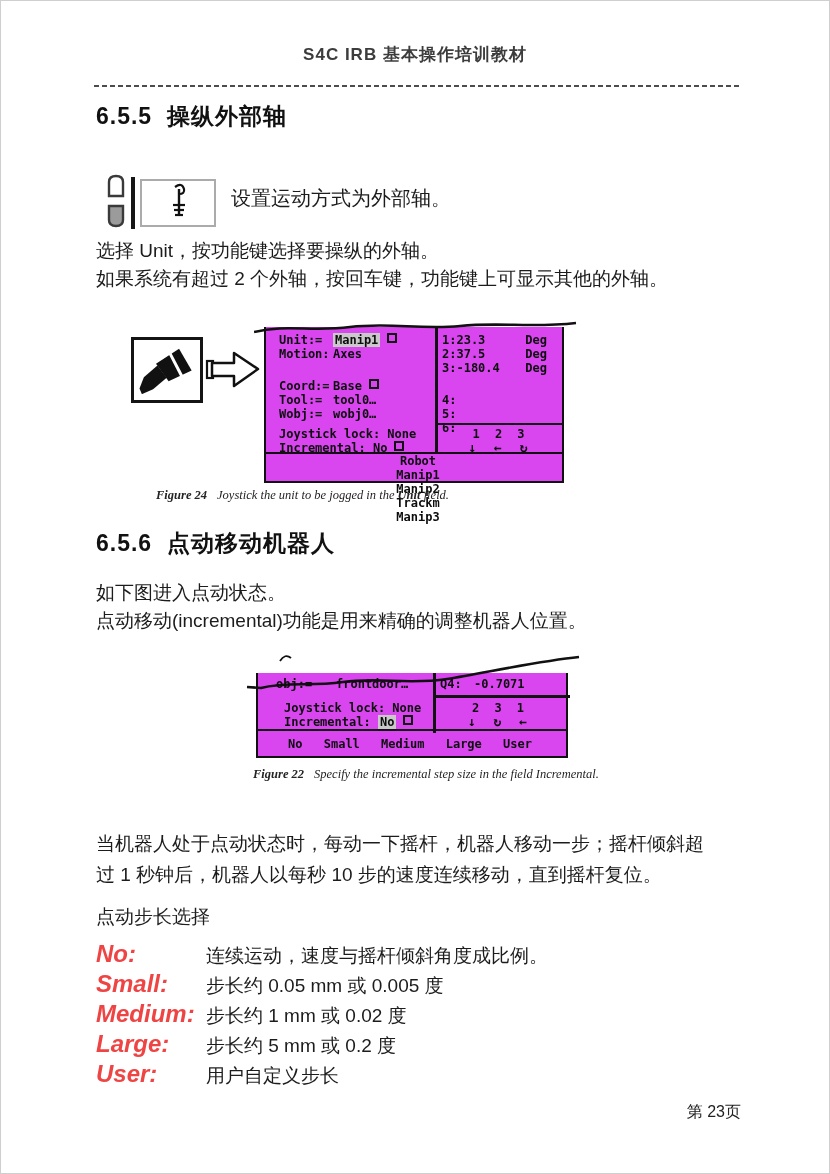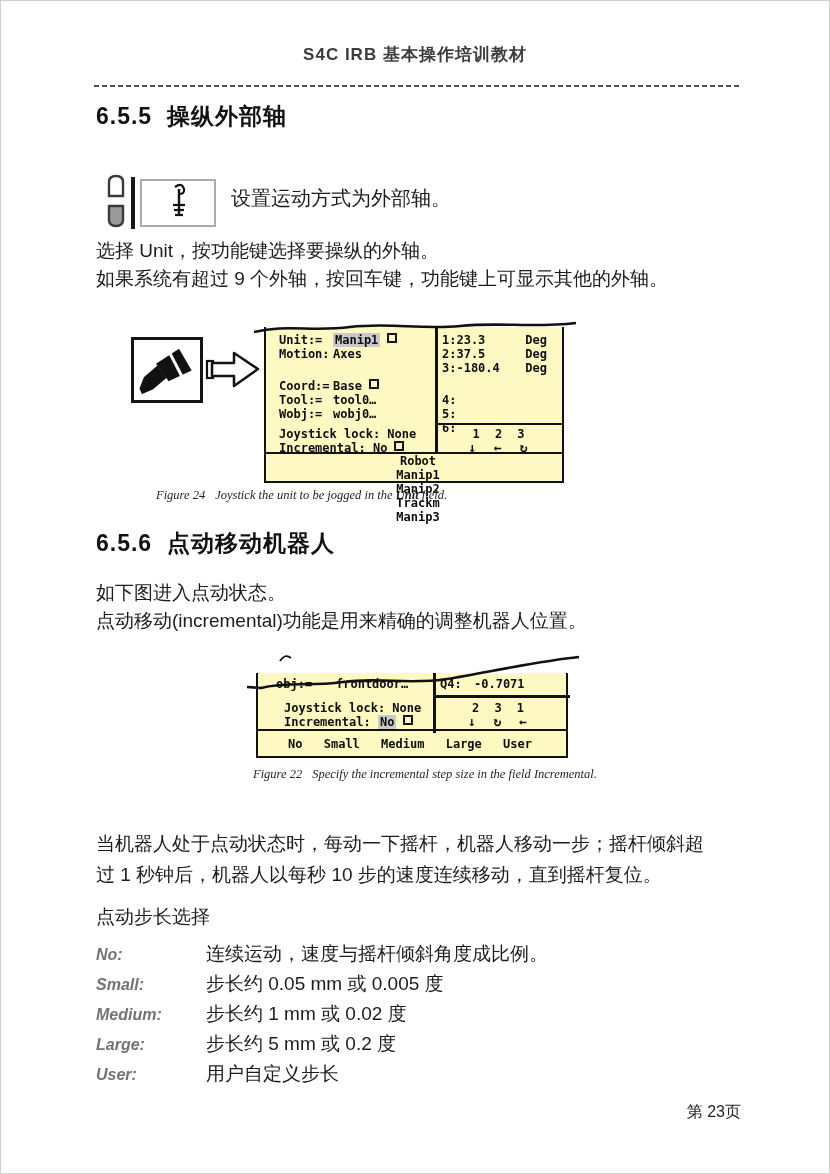--- a/index.html
+++ b/index.html
@@ -27,21 +27,21 @@
   .keygroup{top:172px;left:104px;display:flex;align-items:center;}
   .keybar{width:4px;height:52px;background:#161616;margin:0 5px 0 4px;}
   .keybox{width:72px;height:44px;border:2px solid #ababab;background:#fff;
           display:flex;align-items:center;justify-content:center;}
   .key-caption{top:184px;left:230px;font-size:20px;color:#1c1c1c;}
 
   
   .joybox{top:336px;left:130px;width:66px;height:60px;border:3px solid #141414;background:#fff;}
   .bigarrow{top:346px;left:204px;}
 
-  .screen{background:#fef9c3;font-family:"DejaVu Sans Mono","Liberation Mono",monospace;
+  .screen{background:#d946ef;font-family:"DejaVu Sans Mono","Liberation Mono",monospace;
           font-weight:bold;font-size:12px;color:#0d0d0d;}
   .screen24{top:326px;left:263px;width:300px;height:156px;
             border-left:2.5px solid #111;border-right:2.5px solid #111;border-bottom:2.5px solid #111;
             box-sizing:border-box;}
   .wave24{position:absolute;top:-9px;left:-12px;pointer-events:none;}
   .vdiv24{position:absolute;left:169px;top:0;width:2.5px;height:126px;background:#111;}
   .s24-left{position:absolute;left:13px;top:6px;width:150px;}
   .s24-right{position:absolute;left:176px;top:6px;width:115px;}
   .srow{height:14px;line-height:14px;white-space:pre;}
   .gap20{height:18px;} .gap7{height:6px;} .gap18{height:18px;}
@@ -53,21 +53,21 @@
   .degrow{display:flex;justify-content:space-between;padding-right:10px;}
   .propbox24{position:absolute;left:171px;top:96px;width:127px;height:30px;border-top:2.5px solid #111;
              text-align:center;}
   .propnums{line-height:14px;letter-spacing:4px;white-space:pre;margin-top:2px;}
   .proparrows{line-height:13px;letter-spacing:5px;white-space:pre;font-size:13px;}
   .fkeys{position:absolute;left:0;right:0;bottom:0;height:27px;border-top:2.5px solid #111;
          display:flex;align-items:center;justify-content:space-between;padding:0 14px 0 22px;flex-direction:column;}
 
   .caption{font-family:"Liberation Serif",serif;font-style:italic;font-size:12.5px;color:#242424;}
   .cap24{top:487px;left:155px;} .cap22{top:766px;left:252px;}
-  .cap-label{font-weight:400;margin-right:10px;}
+  .cap-label{font-weight:700;margin-right:10px;}
   .cap-bold{font-weight:bold;}
 
   
   .squiggle{top:648px;left:277px;}
   .screen22{top:672px;left:255px;width:312px;height:85px;
             border-left:2.5px solid #111;border-right:2.5px solid #111;border-bottom:2.5px solid #111;
             box-sizing:border-box;}
   .wave22{position:absolute;top:-19px;left:-13px;pointer-events:none;}
   .vdiv22{position:absolute;left:175px;top:0;width:2.5px;height:60px;background:#111;}
   .s22-left{position:absolute;left:18px;top:3px;width:150px;}
@@ -77,22 +77,22 @@
   .s22rows{position:absolute;left:26px;top:28px;}
   .srow14{height:14px;line-height:14px;white-space:pre;}
   .propbox22{position:absolute;left:182px;top:26px;width:120px;text-align:center;}
   .fkeys22{position:absolute;left:0;right:0;bottom:0;height:25px;border-top:2.5px solid #111;
            display:flex;align-items:center;justify-content:space-between;padding:0 34px 0 30px;}
 
   
   .steps{top:903px;left:95px;}
   .steps-title{font-size:19px;margin-bottom:9px;}
   .step-row{height:30px;line-height:30px;}
-  .term{display:inline-block;width:110px;font-weight:bold;font-style:italic;font-size:16px;
-        font-family:"Liberation Sans",sans-serif;color:#737373;}
+  .term{display:inline-block;width:110px;font-weight:bold;font-style:italic;font-size:24px;
+        font-family:"Liberation Sans",sans-serif;color:#ef4444;}
   .desc{font-size:19px;color:#1c1c1c;}
 
   .footer{top:1101px;left:630px;width:110px;text-align:right;font-size:16px;color:#222;}
 </style>
 </head>
 <body>
 
 <div class="page">
 
   <div class="abs doc-title">S4C IRB 基本操作培训教材</div>
@@ -117,21 +117,21 @@
           <line x1="9" y1="28" x2="19" y2="28" stroke="#111" stroke-width="2.2"></line>
           <line x1="10" y1="33" x2="18" y2="33" stroke="#111" stroke-width="2.2"></line>
         </svg>
       </span>
     </span>
   </div>
   <div class="abs key-caption">设置运动方式为外部轴。</div>
 
   <div class="abs body-text p1">
     <div>选择 Unit，按功能键选择要操纵的外轴。</div>
-    <div>如果系统有超过 9 个外轴，按回车键，功能键上可显示其他的外轴。</div>
+    <div>如果系统有超过 2 个外轴，按回车键，功能键上可显示其他的外轴。</div>
   </div>
 
   <div class="abs joybox">
     <span>
       <svg width="60" height="54" viewBox="0 0 60 54">
         <g transform="rotate(-14 30 27)">
           <path d="M1,42 L8,32 L24,24 L30,38 L14,46 L2,48 Z" fill="#111"></path>
           <path d="M23,22 L49,13 L56,37 L31,42 Z" fill="#111"></path>
           <line x1="39" y1="15" x2="45" y2="40" stroke="#fff" stroke-width="3"></line>
         </g>

